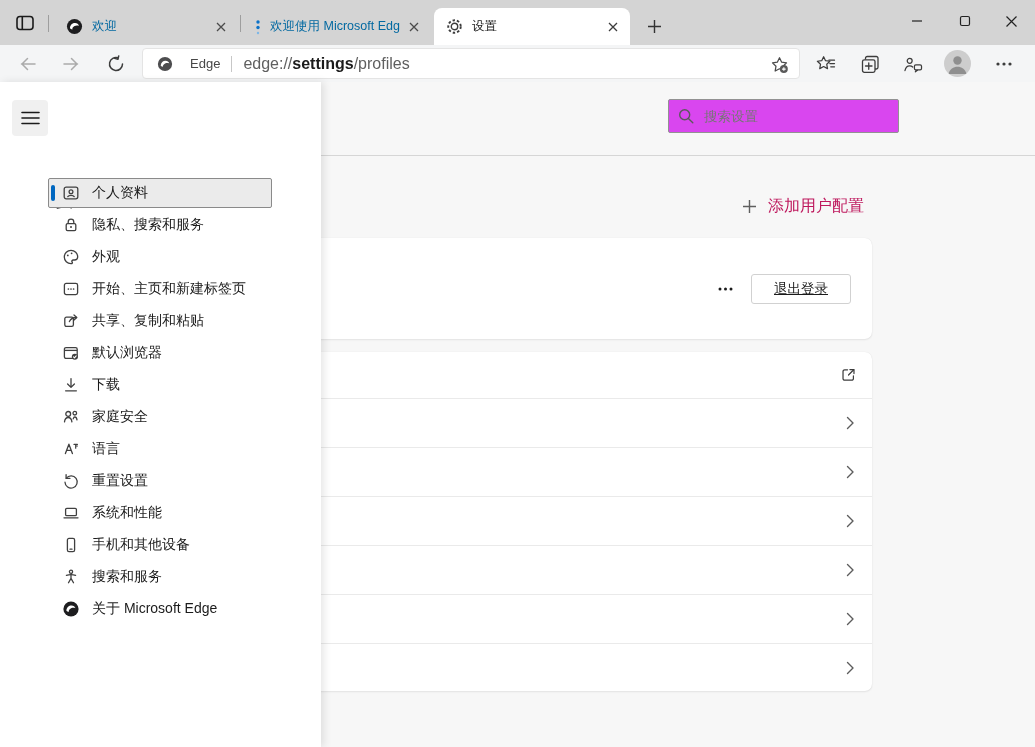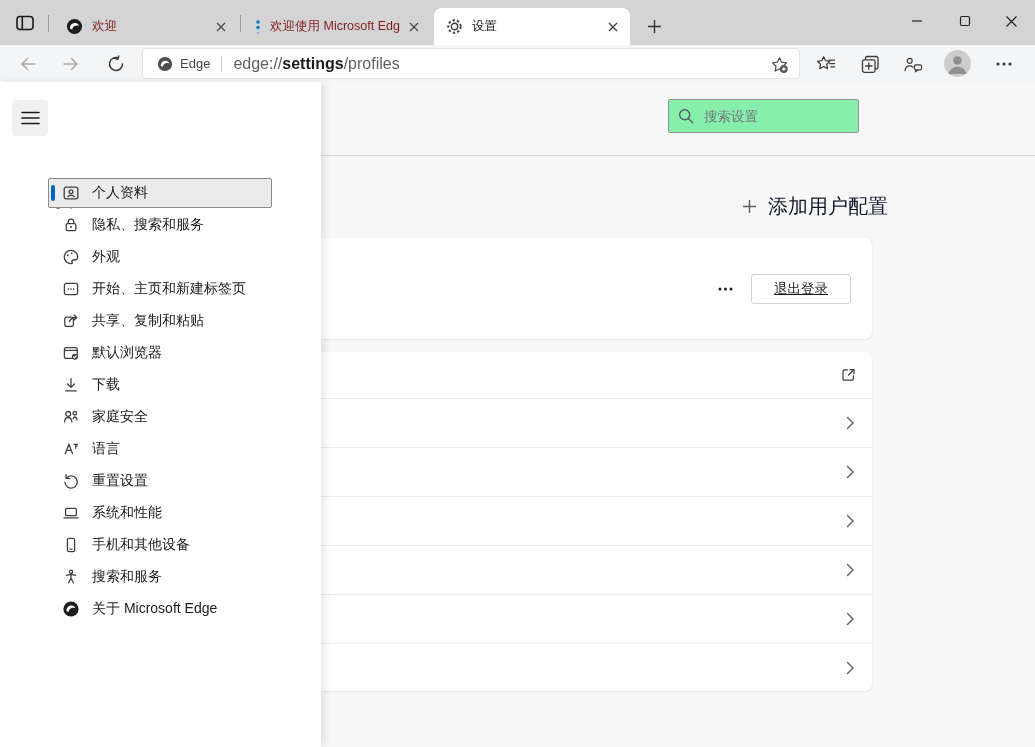--- a/index.html
+++ b/index.html
@@ -5,51 +5,51 @@
   *{box-sizing:border-box;margin:0;padding:0;}
   html,body{background:#fff;}
   body{font-family:"Liberation Sans","DejaVu Sans",sans-serif;-webkit-font-smoothing:antialiased;}
   .window{position:relative;width:1035px;height:747px;overflow:hidden;background:#f7f7f7;
     box-shadow:inset 1px 0 0 #6e6e6e,inset -1px 0 0 #6e6e6e,inset 0 -2px 0 #515151;}
 
   
   .tabstrip{position:absolute;top:0;left:0;width:1035px;height:45px;background:#d4d4d4;}
   .tab-actions{position:absolute;left:13px;top:12px;width:24px;height:22px;display:flex;align-items:center;justify-content:center;border-radius:4px;}
   .tab-sep{position:absolute;top:15px;width:1px;height:17px;background:#9e9e9e;}
-  .tab{position:absolute;top:8px;height:37px;display:flex;align-items:center;font-size:12.5px;color:#7f1d1d;}
+  .tab{position:absolute;top:8px;height:37px;display:flex;align-items:center;font-size:12.5px;color:#0369a1;}
   .tab .fav{margin:0 9px 0 12px;display:flex;}
   .tab .title{white-space:nowrap;overflow:hidden;flex:1;}
   .tab .x{position:absolute;right:9px;top:11px;width:16px;height:16px;display:flex;align-items:center;justify-content:center;border-radius:3px;}
   .tab.active{background:#fff;border-radius:8px 8px 0 0;color:#1b1b1b;}
   .newtab{position:absolute;left:641px;top:14px;width:26px;height:24px;display:flex;align-items:center;justify-content:center;border-radius:4px;}
   .win-btn{position:absolute;top:0;width:44px;height:42px;display:flex;align-items:center;justify-content:center;}
   .win-min{left:895px;} .win-max{left:943px;} .win-close{left:989px;}
 
   
   .toolbar{position:absolute;top:45px;left:0;width:1035px;height:37px;background:#f4f5f6;}
   .nav-btn{position:absolute;top:7px;width:26px;height:24px;display:flex;align-items:center;justify-content:center;border-radius:4px;}
   .omnibox{position:absolute;left:142px;top:3px;width:658px;height:31px;background:#fff;border:1px solid #e4e4e4;border-radius:4px;display:flex;align-items:center;padding:0 36px 0 14px;}
-  .badge{display:flex;align-items:center;gap:7px;}
+  .badge{display:flex;align-items:center;gap:17px;}
   .badge-label{font-size:13px;color:#474747;}
   .omni-sep{width:1px;height:16px;background:#c7c7c7;margin:0 11px;}
   .url{font-size:16px;color:#5f5f5f;white-space:nowrap;}
   .url b{color:#1b1b1b;font-weight:700;}
   .omni-staradd{position:absolute;right:9px;top:5px;width:22px;height:21px;display:flex;align-items:center;justify-content:center;}
   .tb-icon{position:absolute;top:6px;width:28px;height:26px;display:flex;align-items:center;justify-content:center;border-radius:4px;}
   .avatar{position:absolute;left:944px;top:5px;width:27px;height:27px;border-radius:50%;background:#cdcdcd;overflow:hidden;display:flex;align-items:center;justify-content:center;}
 
   
   .page{position:absolute;top:82px;left:0;width:1035px;height:665px;background:#f7f7f7;}
   .header-divider{position:absolute;top:73px;left:0;width:1035px;height:1px;background:#d6d6d6;}
-  .search-box{position:absolute;left:668px;top:17px;width:191px;height:34px;background:#86efac;border:1px solid #929292;border-radius:2px;display:flex;align-items:center;padding:0 9px;}
+  .search-box{position:absolute;left:668px;top:17px;width:231px;height:34px;background:#d946ef;border:1px solid #929292;border-radius:2px;display:flex;align-items:center;padding:0 9px;}
   .search-box input{border:none;outline:none;width:100%;font-size:13.5px;color:#1b1b1b;background:transparent;font-family:inherit;}
   .search-box input::placeholder{color:#767676;}
   .search-glyph{margin-right:10px;display:flex;}
   .add-profile{position:absolute;left:742px;top:112px;height:24px;display:flex;align-items:center;gap:11px;cursor:default;}
-  .add-profile .lbl{font-size:20px;color:#0f172a;}
+  .add-profile .lbl{font-size:16px;color:#be185d;}
 
   .card{position:absolute;background:#fff;border-radius:7px;box-shadow:0 1px 2px rgba(0,0,0,.08),0 0 1px rgba(0,0,0,.10);}
   .card1{left:142px;top:156px;width:730px;height:101px;}
   .dots-btn{position:absolute;left:570px;top:38px;width:26px;height:26px;display:flex;align-items:center;justify-content:center;border-radius:3px;}
   .signout-btn{position:absolute;left:609px;top:36px;width:100px;height:30px;background:#fff;border:1px solid #d1d1d1;border-radius:3px;font-size:13.5px;color:#1b1b1b;display:flex;align-items:center;justify-content:center;font-family:inherit;text-decoration:underline;}
   .card2{left:142px;top:270px;width:730px;height:339px;}
   .row{position:relative;height:49px;border-top:1px solid #eaeaea;}
   .row.first{height:46px;border-top:none;}
   .row-end{position:absolute;right:15px;top:50%;transform:translateY(-50%);display:flex;}
 

